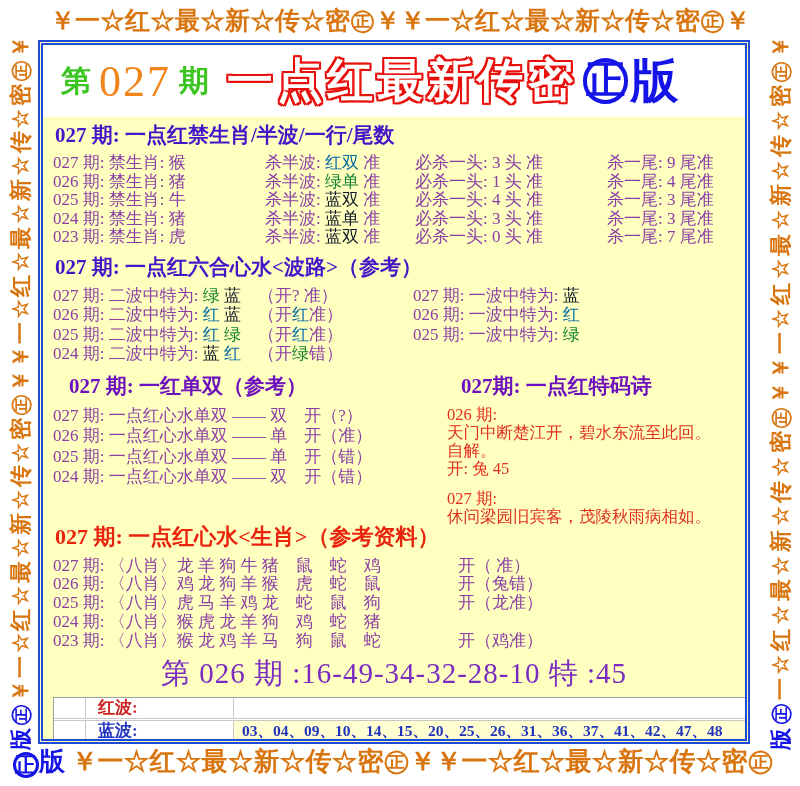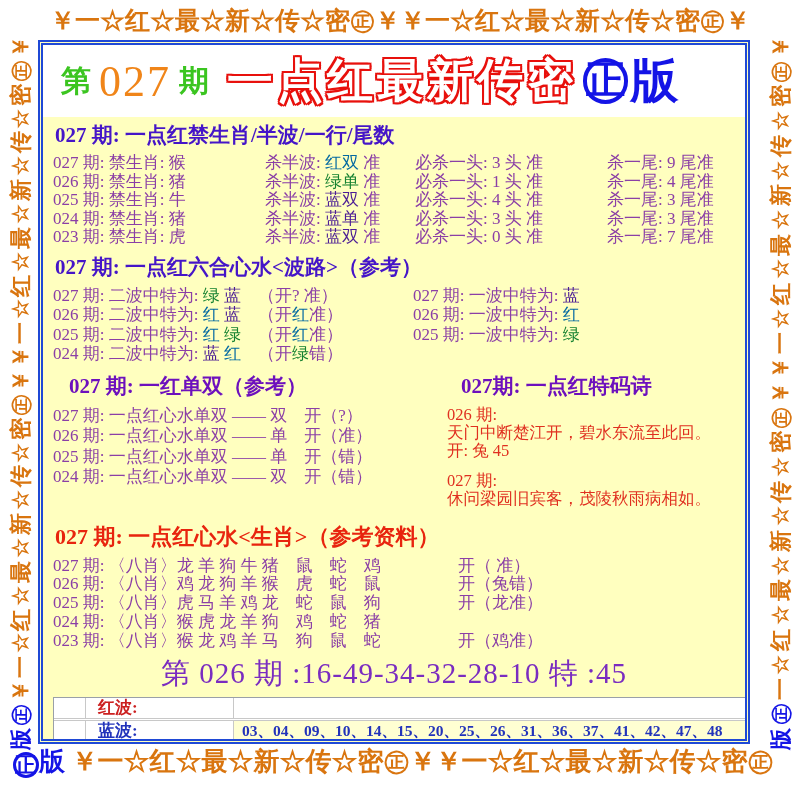--- a/index.html
+++ b/index.html
@@ -36,21 +36,21 @@
   .sec-header2{color:#6d10bd;font-size:21px;font-weight:bold;margin:0 0 6px 16px;}
   .sec-header-red{color:#e8240e;font-size:22px;font-weight:bold;margin:4px 0 5px 2px;}
   .rows{color:#8b3fa6;font-size:17px;}
   .row{white-space:nowrap;}
   .s1-row{display:grid;grid-template-columns:212px 150px 192px 1fr;line-height:18.5px;}
   .s2-cols{display:grid;grid-template-columns:360px 1fr;}
   .s2-row{line-height:19.5px;}
   .s3-grid{display:grid;grid-template-columns:392px 1fr;height:146px;margin-top:8px;}
   .s3-row{line-height:20.5px;}
   .s4-row{display:grid;grid-template-columns:405px 1fr;line-height:18.8px;}
-  .c-r{color:#0369a1;} .c-b{color:#4c1d95;} .c-g{color:#168231;}
+  .c-r{color:#0369a1;} .c-b{color:#0f172a;} .c-g{color:#168231;}
   .poem{color:#e03020;font-size:16.5px;margin-left:2px;}
   .poem-line{line-height:18px;white-space:nowrap;}
   .poem-gap{height:12px;}
   .result-line{color:#7a2cc0;font-size:29px;text-align:center;margin:4px 0 3px 0;letter-spacing:1px;}
   .wave-table{width:692px;margin:0 auto;border:1px solid #9aa0a8;background:#fff;}
   .wave-row{display:grid;grid-template-columns:14px 148px 1fr;border-bottom:3px double #c8c8c8;padding-left:18px;}
   .wave-row:last-child{border-bottom:none;}
   .wave-stub{border-right:1px solid #c8c8c8;background:#fff;}
   .wave-label{border-right:1px solid #c8c8c8;background:#fff;font-weight:bold;
               font-size:17px;padding:1px 4px 1px 12px;line-height:18px;}
@@ -204,20 +204,21 @@
               <div class="row s3-row"><span class="cell"><span>026 期: 一点红心水单双 —— 单　开（准）</span></span></div>
               <div class="row s3-row"><span class="cell"><span>025 期: 一点红心水单双 —— 单　开（错）</span></span></div>
               <div class="row s3-row"><span class="cell"><span>024 期: 一点红心水单双 —— 双　开（错）</span></span></div>
             </div>
         </div>
         <div>
           <div class="sec-header2">027期: 一点红特码诗</div>
           <div class="poem" id="poem-lines">
               <div class="poem-line">026 期:</div>
               <div class="poem-line">天门中断楚江开，碧水东流至此回。</div>
+              <div class="poem-line">自解。</div>
               <div class="poem-line">开: 兔 45</div>
               <div class="poem-gap"></div>
               <div class="poem-line">027 期:</div>
               <div class="poem-line">休问梁园旧宾客，茂陵秋雨病相如。</div>
             </div>
         </div>
       </div>
 
       <div class="sec-header-red">027 期: 一点红心水&lt;生肖&gt;（参考资料）</div>
       <div class="rows" id="s4-rows">

